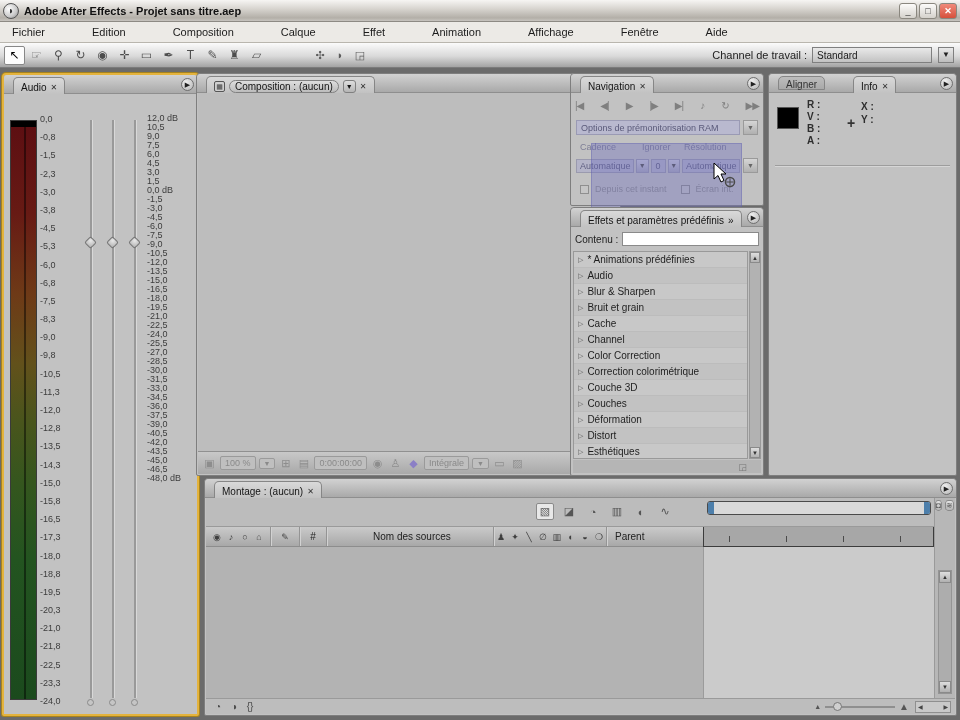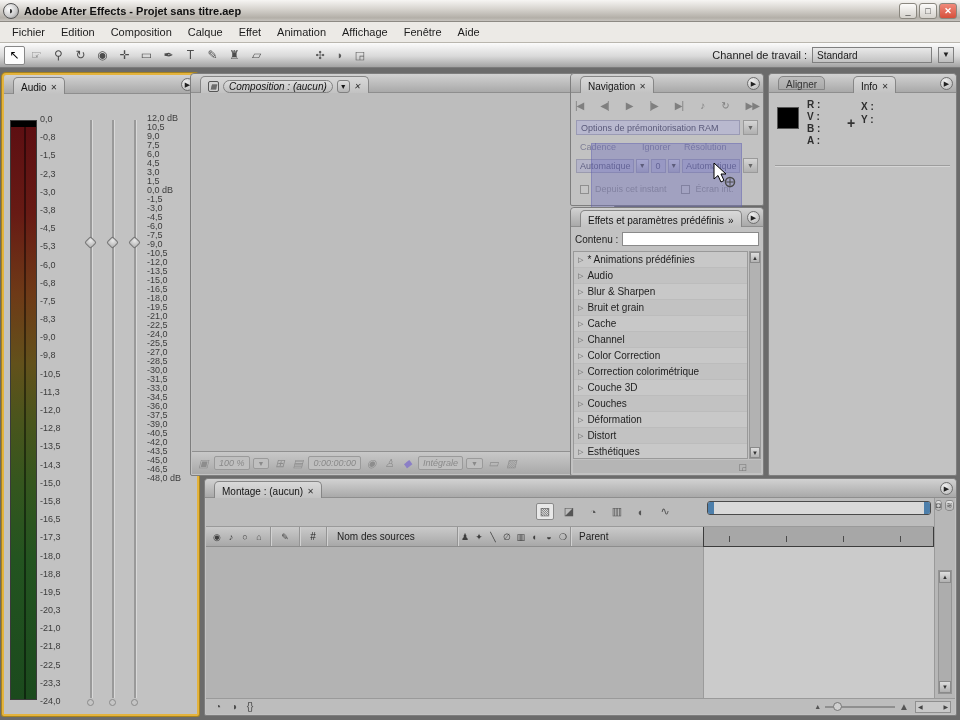--- a/index.html
+++ b/index.html
@@ -13,21 +13,21 @@
   .app-icon { width:16px; height:16px; margin-right:5px; border-radius:8px;
     background:radial-gradient(circle at 35% 35%, #fdfdfd, #c9c9c9 60%, #7e7e7e); border:1px solid #555;
     display:flex; align-items:center; justify-content:center; font-size:10px; color:#333; }
   .title-text { font-weight:bold; font-size:11px; color:#111; }
   .win-btns { margin-left:auto; display:flex; gap:2px; }
   .win-btn { width:18px; height:16px; border:1px solid #8a877f; border-radius:3px;
     background:linear-gradient(#fcfbfa,#d5d2cc); font-size:9px; line-height:14px; text-align:center; color:#333; }
   .win-btn.close { background:linear-gradient(#f0897a,#d6503c); color:#fff; font-weight:bold; }
 
   .menubar { position:absolute; left:0; top:22px; width:960px; height:21px; background:#eceae6;
-    border-bottom:1px solid #b9b6ae; display:flex; align-items:center; padding-left:4px; }
+    border-bottom:1px solid #b9b6ae; display:flex; align-items:center; padding-left:4px;gap:31px; }
   .menu-item { padding:2px 8px; font-size:11px; color:#1c1c1c; }
 
   .toolbar { position:absolute; left:0; top:43px; width:960px; height:25px;
     background:linear-gradient(#fbfbfb,#d9d9d9 55%,#a3a3a3); border-bottom:1px solid #7b7b7b;
     display:flex; align-items:center; padding-left:4px; }
   .tool-btn { width:21px; height:19px; margin-right:1px; display:flex; align-items:center; justify-content:center;
     color:#4d4d4d; font-size:12px; border:1px solid transparent; border-radius:2px; }
   .tool-btn.active { background:#fdfdfd; border-color:#888; color:#000; }
   .toolbar-right-icons { display:flex; margin-left:44px; gap:4px; }
   .tb-mini { width:16px; height:16px; display:flex; align-items:center; justify-content:center; color:#5c5c5c; font-size:11px; }
@@ -63,21 +63,21 @@
   .scale-right { position:absolute; left:143px; width:48px; top:20px; bottom:8px; display:flex; flex-direction:column; }
   .scale-right div { font-size:9px; color:#3c3c3c; height:9px; line-height:9px; }
   .slider-track { position:absolute; top:26px; bottom:16px; width:2px; background:#999; box-shadow:1px 0 0 #d8d8d8; }
   .st1{left:86px;} .st2{left:108px;} .st3{left:130px;}
   .slider-handle { position:absolute; width:9px; height:9px; left:-4px; top:20.4%;
     background:radial-gradient(circle at 35% 30%, #e8e8e8, #b0b0b0); border:1px solid #777; border-radius:2px; transform:rotate(45deg); }
   .slider-foot { position:absolute; width:7px; height:7px; left:-3px; bottom:-8px; border-radius:50%;
     background:#c5c5c5; border:1px solid #8a8a8a; }
 
   
-  .comp-panel { left:190px; top:73px; width:425px; height:403px;font-style:italic; }
+  .comp-panel { left:196px; top:73px; width:425px; height:403px; }
   .comp-tab-icon { width:11px; height:11px; border:1px solid #555; border-radius:2px; font-size:7px; line-height:9px; text-align:center; color:#444; background:#cfcfcf; }
   .comp-tab-btn { background:linear-gradient(#dedede,#bcbcbc); border:1px solid #808080; border-radius:7px; padding:0 5px; font-size:10px; height:13px; line-height:12px; }
   .comp-dd { width:13px; height:13px; border:1px solid #808080; border-radius:3px; background:linear-gradient(#dedede,#b5b5b5); font-size:7px; text-align:center; line-height:12px; }
   .comp-view { position:absolute; left:1px; right:1px; top:19px; bottom:24px; background:#bdbdbd; }
   .comp-toolbar { position:absolute; left:1px; right:1px; bottom:1px; height:23px; background:linear-gradient(#c8c8c8,#a9a9a9);
     border-top:1px solid #909090; display:flex; align-items:center; gap:3px; padding:0 4px; color:#828282; }
   .cbt-icon { font-size:11px; color:#8d8d8d; width:15px; text-align:center; }
   .cbt-box { border:1px solid #9a9a9a; background:#bfbfbf; border-radius:2px; font-size:9px; color:#8a8a8a; padding:1px 4px; display:flex; align-items:center; gap:3px; }
   .cbt-dd { font-size:7px; }
   .cbt-gem { color:#8b7fc6; }
@@ -138,21 +138,21 @@
     border:1px solid #4a4a4a; border-radius:3px; }
   .tl-navigator::before, .tl-navigator::after { content:""; position:absolute; top:0; bottom:0; width:6px; background:#4d7fab; }
   .tl-navigator::before { left:0; border-radius:2px 0 0 2px; } .tl-navigator::after { right:0; border-radius:0 2px 2px 0; }
   .tl-header { position:absolute; left:1px; right:1px; top:48px; height:20px; background:linear-gradient(#cacaca,#a8a8a8);
     border-bottom:1px solid #8d8d8d; display:flex; align-items:center; font-size:10px; color:#222; }
   .col-sep { width:1px; height:100%; background:#949494; box-shadow:1px 0 0 #d2d2d2; }
   .hdr-icon { font-size:9px; color:#3f3f3f; width:14px; text-align:center; }
   .hdr-av { display:flex; width:64px; padding-left:4px; }
   .hdr-label { width:28px; text-align:center; }
   .hdr-hash { width:26px; text-align:center; }
-  .hdr-name { width:130px; padding-left:10px; }
+  .hdr-name { width:130px; padding-left:10px;margin-left:36px; }
   .hdr-switches { width:112px; display:flex; justify-content:space-around; }
   .hdr-parent { width:128px; padding-left:8px; }
   .tl-ruler { position:absolute; left:498px; right:22px; top:48px; height:20px; background:#a7a7a7; border-left:1px solid #888;
     border:1px solid #3c3c3c; border-top:none; }
   .tl-ruler i { position:absolute; top:9px; width:1px; height:6px; background:#4a4a4a; }
   .tl-body-left { position:absolute; left:1px; top:68px; width:497px; bottom:17px; background:#b3b3b3; }
   .tl-body-right { position:absolute; left:498px; right:22px; top:68px; bottom:17px; background:#cbcbcb; border-left:1px solid #9b9b9b; }
   .tl-right-strip { position:absolute; right:1px; top:19px; width:21px; bottom:17px; background:#b7b7b7; border-left:1px solid #9a9a9a; }
   .strip-icon { width:15px; height:14px; margin:3px auto; background:linear-gradient(#e2e2e2,#b5b5b5); border:1px solid #8a8a8a;
     border-radius:3px; font-size:8px; text-align:center; line-height:13px; color:#555; }

